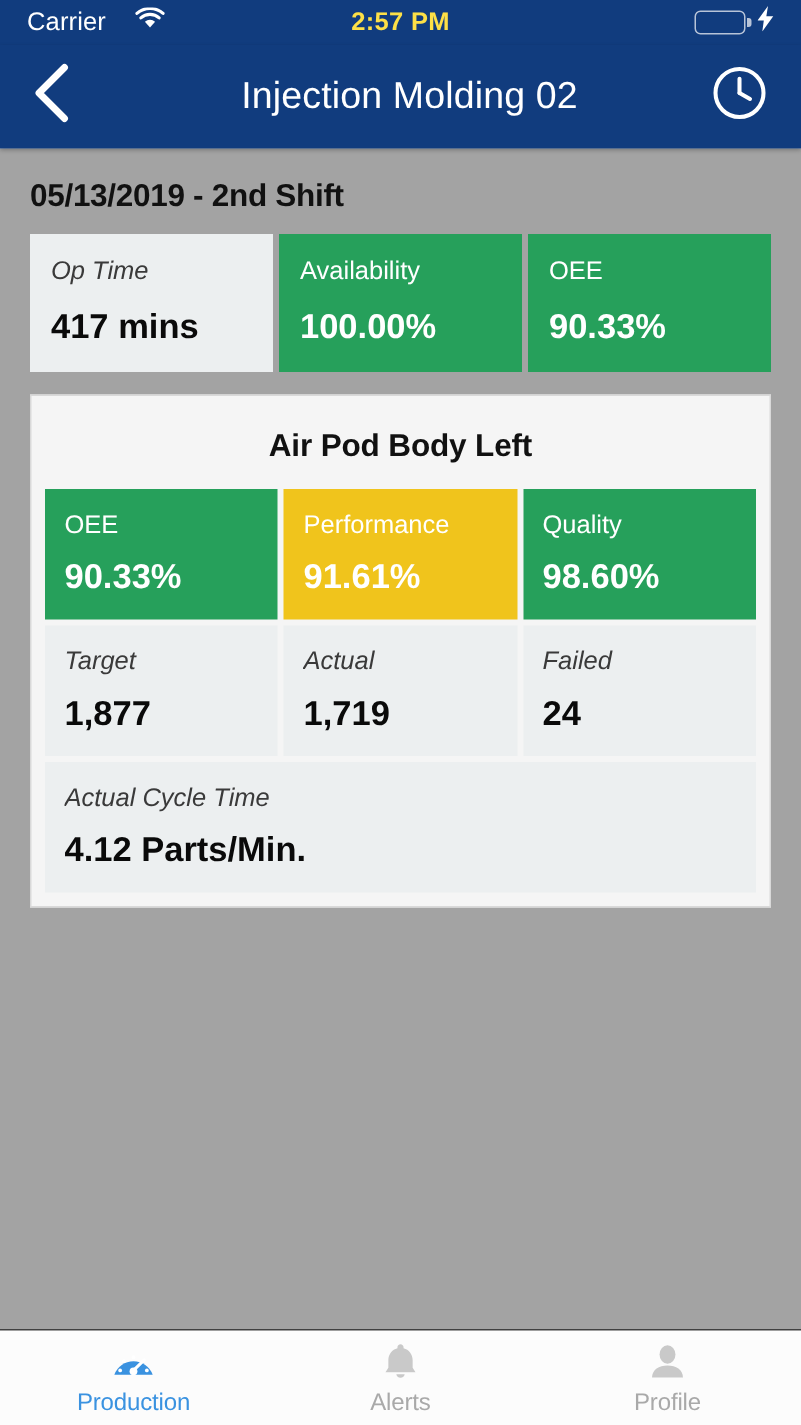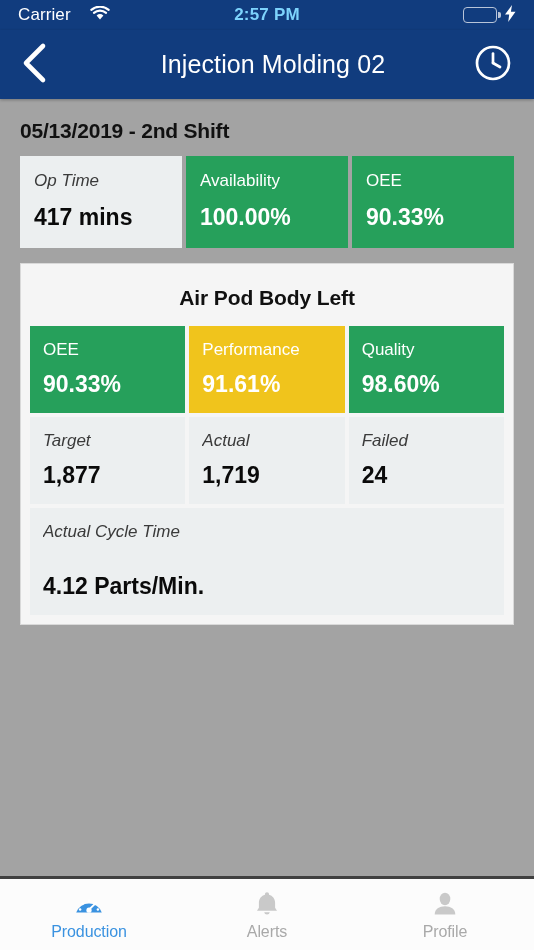--- a/index.html
+++ b/index.html
@@ -25,34 +25,34 @@
     height: 30px;
     background: #113c7e;
     display: flex;
     align-items: center;
     padding: 0 18px;
     flex: none;
     position: relative;
   }
   .status-left {
     display: flex;
-    align-items: flex-end;
+    align-items: flex-start;
     gap: 19px;
   }
   .carrier-text {
     color: #ffffff;
     font-size: 17px;
     letter-spacing: 0.1px;
   }
   .wifi-icon { display: block; }
   .status-time {
     position: absolute;
     left: 0; right: 0;
     text-align: center;
-    color: #7dd3fc;
+    color: #fde047;
     font-size: 17px;
     font-weight: bold;
     letter-spacing: 0.2px;
     pointer-events: none;
   }
   .status-right {
     margin-left: auto;
     display: flex;
     align-items: center;
     gap: 5px;
@@ -204,33 +204,33 @@
   }
   .card-row + .card-row { margin-top: 4px; }
   .card-tile {
     flex: 1 1 0;
     min-width: 0;
     padding: 15px 13px 16px 13px;
     display: flex;
     flex-direction: column;
     min-height: 84px;
   }
-  .card-tile.wide { flex: 1 1 100%; gap: 20px; }
+  .card-tile.wide { flex: 1 1 100%; }
   .card-tile .tile-label { font-size: 17px; }
   .card-tile .tile-value {
     font-size: 23px;
     margin-top: 12px;
   }
 
   
   .tab-bar {
     flex: none;
-    height: 74px;
+    height: 64px;
     background: #fcfcfc;
-    border-top: 3px solid #404040;
+    border-top: 1px solid #404040;
     display: flex;
     align-items: center;
   }
   .tab-item {
     flex: 1 1 0;
     display: flex;
     flex-direction: column;
     align-items: center;
     justify-content: center;
     gap: 4px;

